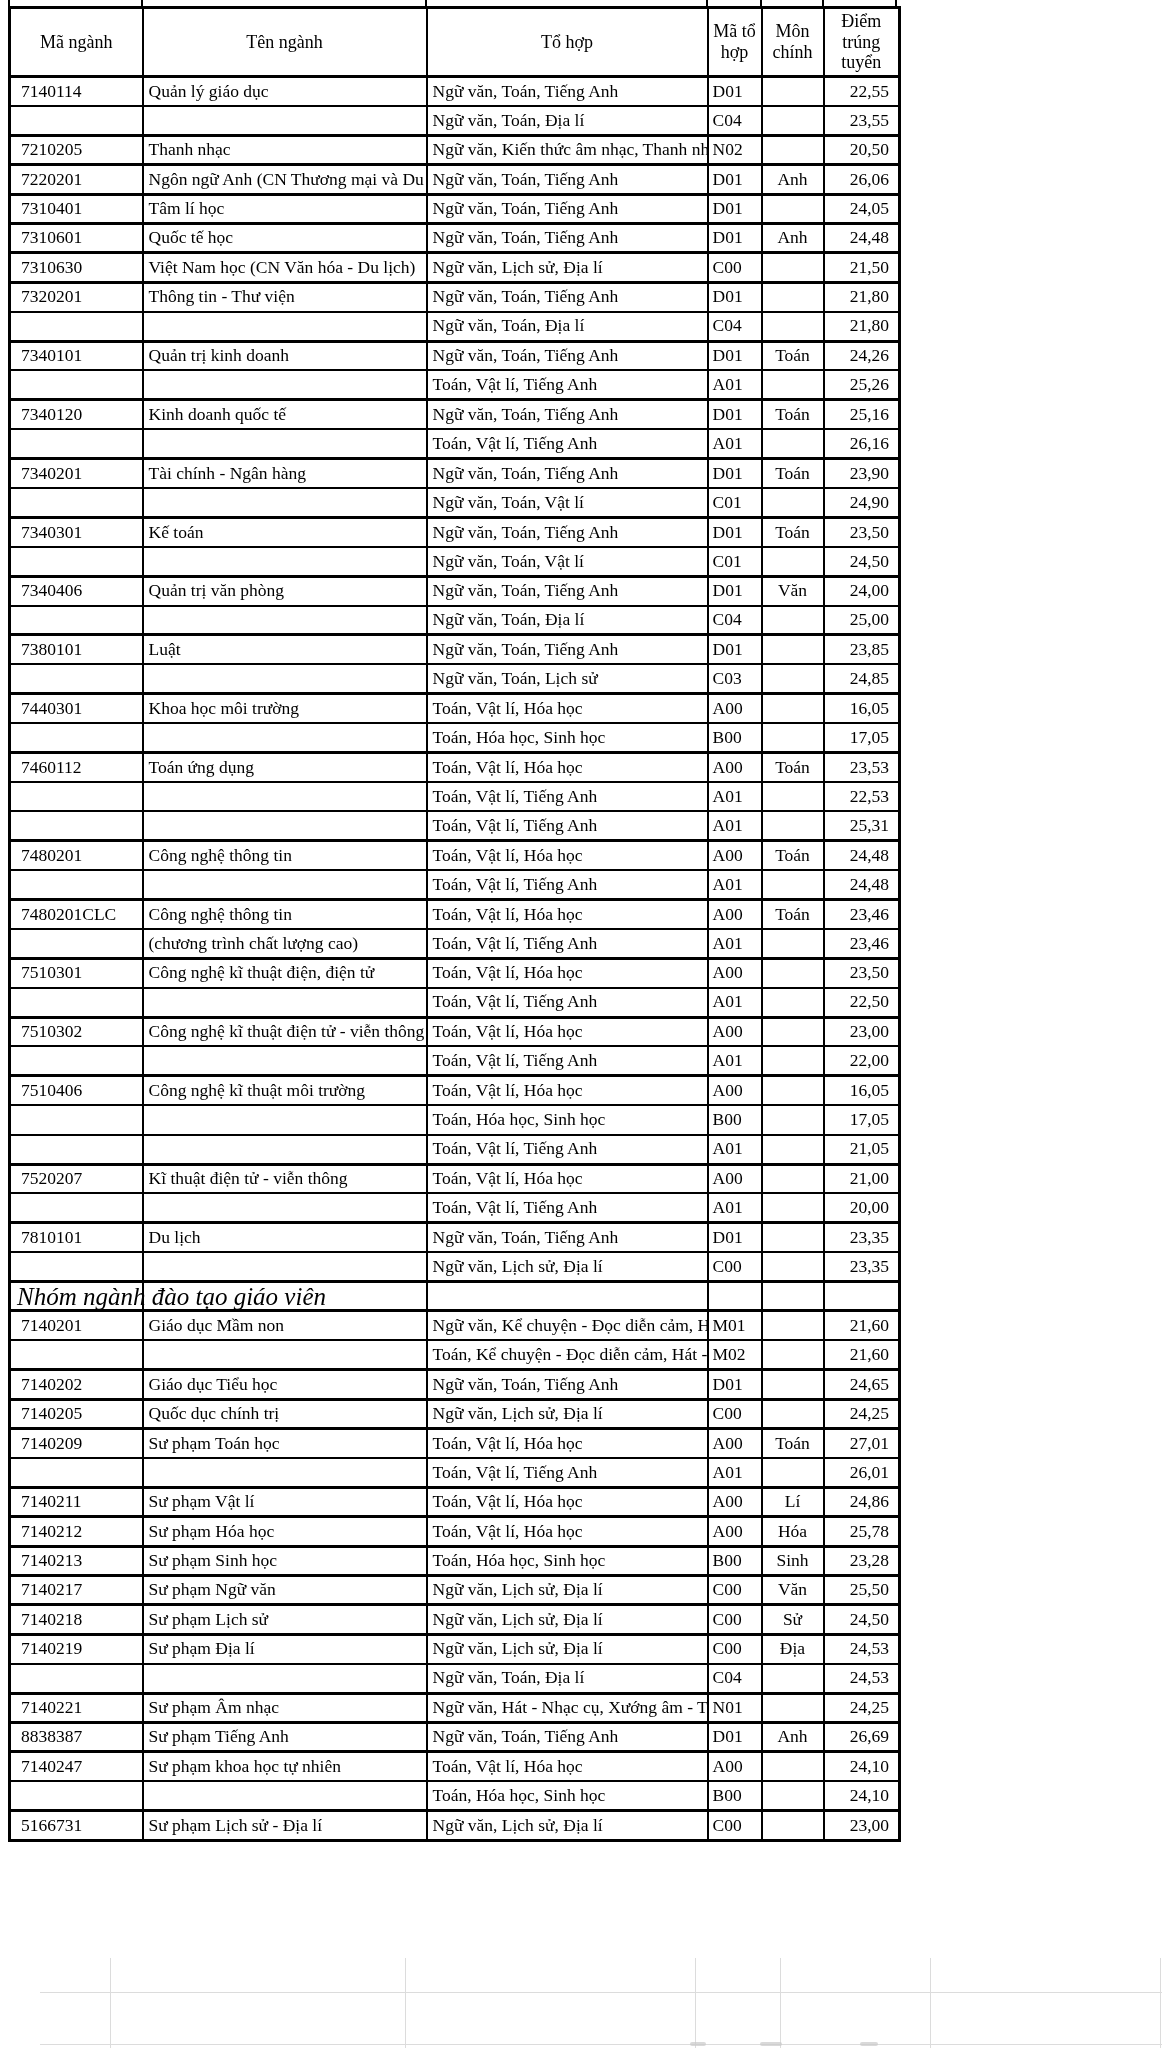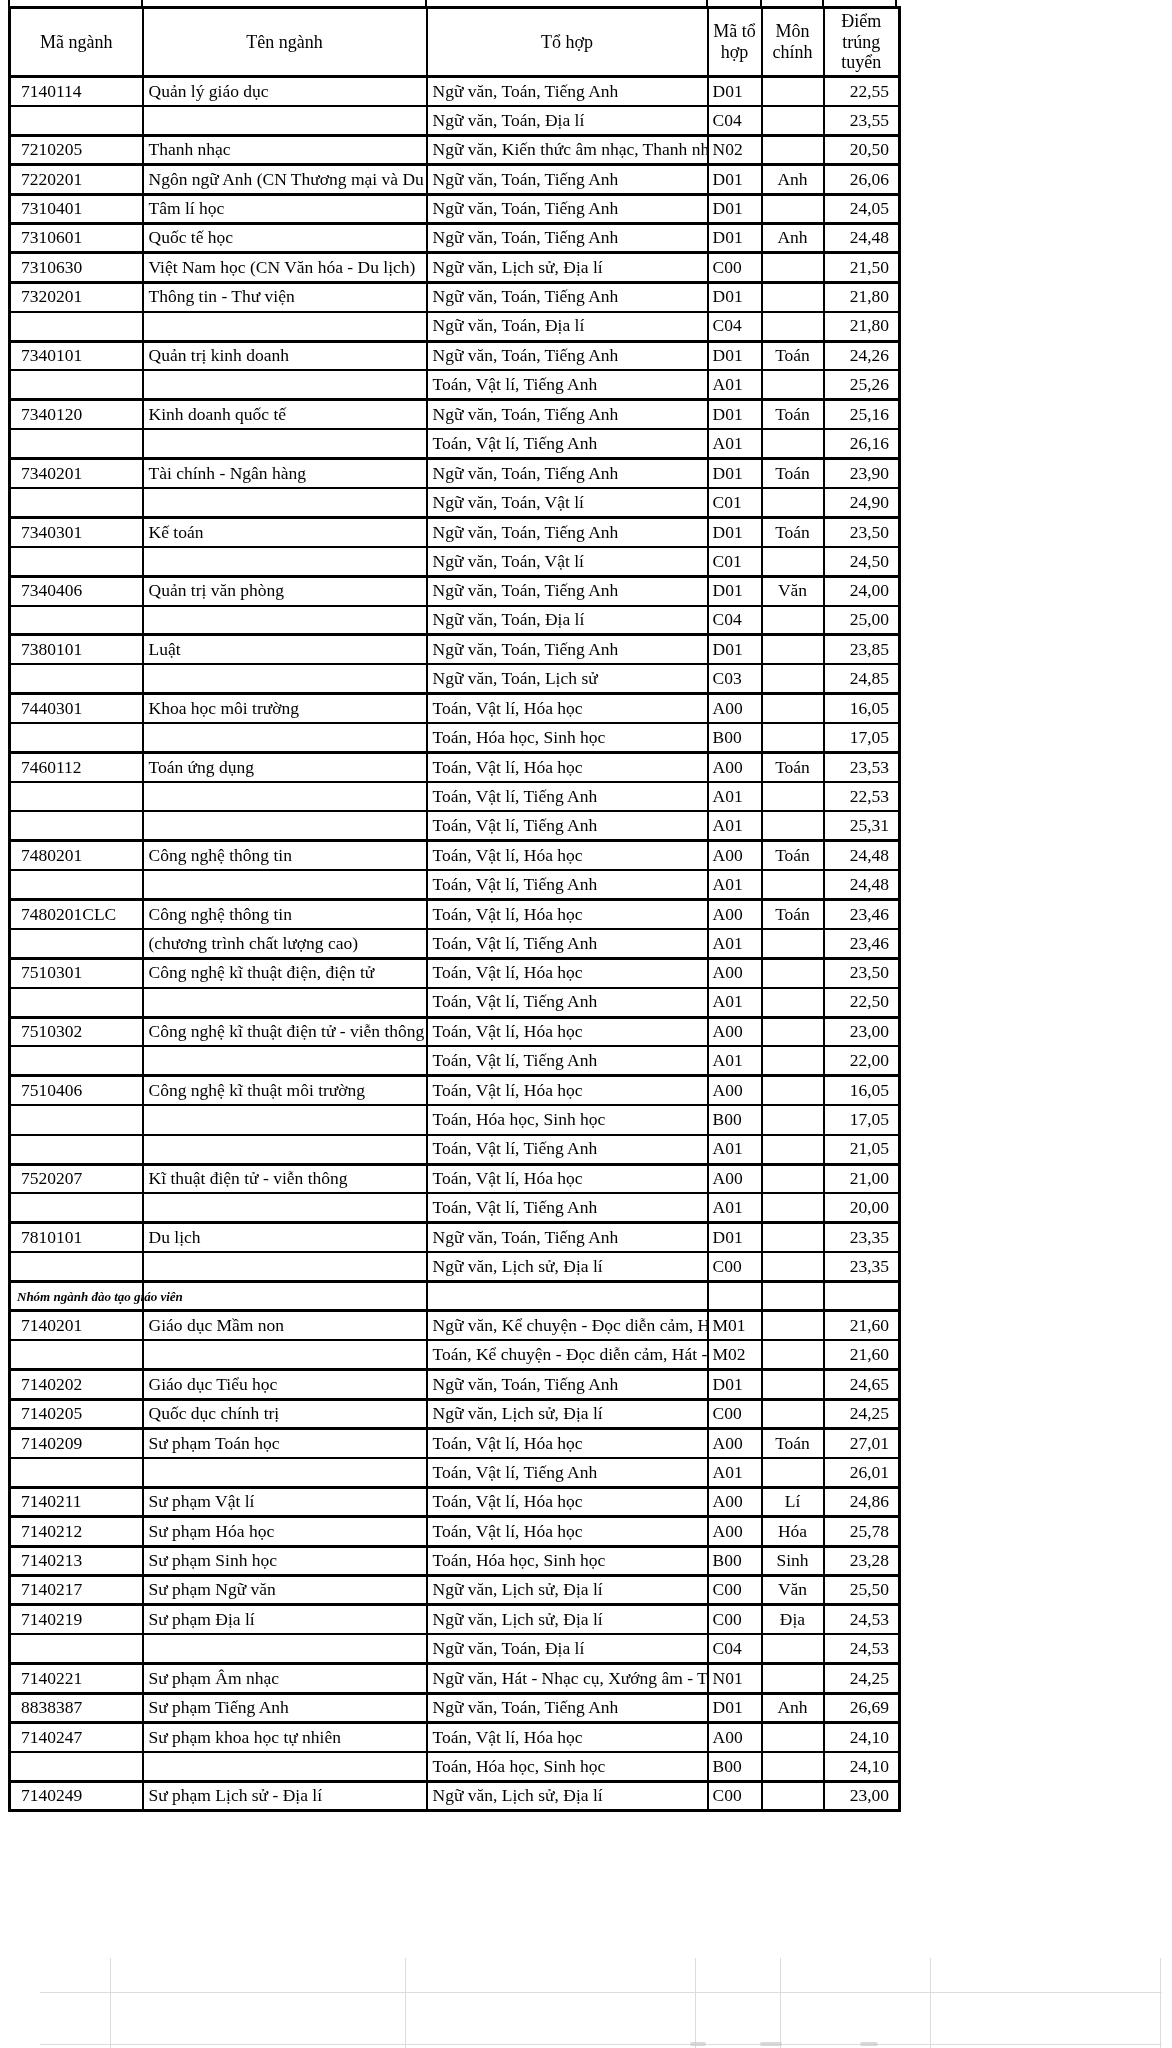--- a/index.html
+++ b/index.html
@@ -28,21 +28,21 @@
   tr.group-start td{border-top:3px solid #000;}
   td.c0{padding-left:10px;}
   td.c1{padding-left:5px;}
   td.c2{padding-left:5px;}
   td.c3{padding-left:4px;}
   td.c4{text-align:center;}
   td.c5{text-align:right;padding-right:9px;}
   td.section-cell{position:relative;overflow:visible;}
   .section-text{
     position:absolute;left:6px;top:50%;transform:translateY(-50%);
-    font-weight:bold;font-style:italic;font-size:13px;white-space:nowrap;z-index:2;
+    font-weight:normal;font-style:italic;font-size:25px;white-space:nowrap;z-index:2;
   }
 
   
   .ghost-grid{position:absolute;left:0;top:1952px;width:1172px;height:96px;}
   .ghost-grid .gv{position:absolute;top:6px;bottom:0;width:1px;background:#dcdcdc;}
   .ghost-grid .gh{position:absolute;left:40px;width:1122px;height:1px;background:#dcdcdc;}
   .ghost-grid .smudge{position:absolute;height:4px;background:#c9c9c9;border-radius:2px;opacity:.7;}
 </style>
 </head>
 <body>
@@ -491,20 +491,28 @@
         </tr>
         <tr class="group-start">
           <td class="c0">7140217</td>
           <td class="c1">Sư phạm Ngữ văn</td>
           <td class="c2">Ngữ văn, Lịch sử, Địa lí</td>
           <td class="c3">C00</td>
           <td class="c4">Văn</td>
           <td class="c5">25,50</td>
         </tr>
         <tr class="group-start">
+          <td class="c0">7140218</td>
+          <td class="c1">Sư phạm Lịch sử</td>
+          <td class="c2">Ngữ văn, Lịch sử, Địa lí</td>
+          <td class="c3">C00</td>
+          <td class="c4">Sử</td>
+          <td class="c5">24,50</td>
+        </tr>
+        <tr class="group-start">
           <td class="c0">7140219</td>
           <td class="c1">Sư phạm Địa lí</td>
           <td class="c2">Ngữ văn, Lịch sử, Địa lí</td>
           <td class="c3">C00</td>
           <td class="c4">Địa</td>
           <td class="c5">24,53</td>
         </tr>
         <tr>
           <td class="c0"></td>
           <td class="c1"></td>
@@ -539,21 +547,21 @@
         </tr>
         <tr>
           <td class="c0"></td>
           <td class="c1"></td>
           <td class="c2">Toán, Hóa học, Sinh học</td>
           <td class="c3">B00</td>
           <td class="c4"></td>
           <td class="c5">24,10</td>
         </tr>
         <tr class="group-start">
-          <td class="c0">7140249</td>
+          <td class="c0">5166731</td>
           <td class="c1">Sư phạm Lịch sử - Địa lí</td>
           <td class="c2">Ngữ văn, Lịch sử, Địa lí</td>
           <td class="c3">C00</td>
           <td class="c4"></td>
           <td class="c5">23,00</td>
         </tr>
       </tbody>
   </table>
 
   <div class="ghost-grid">

